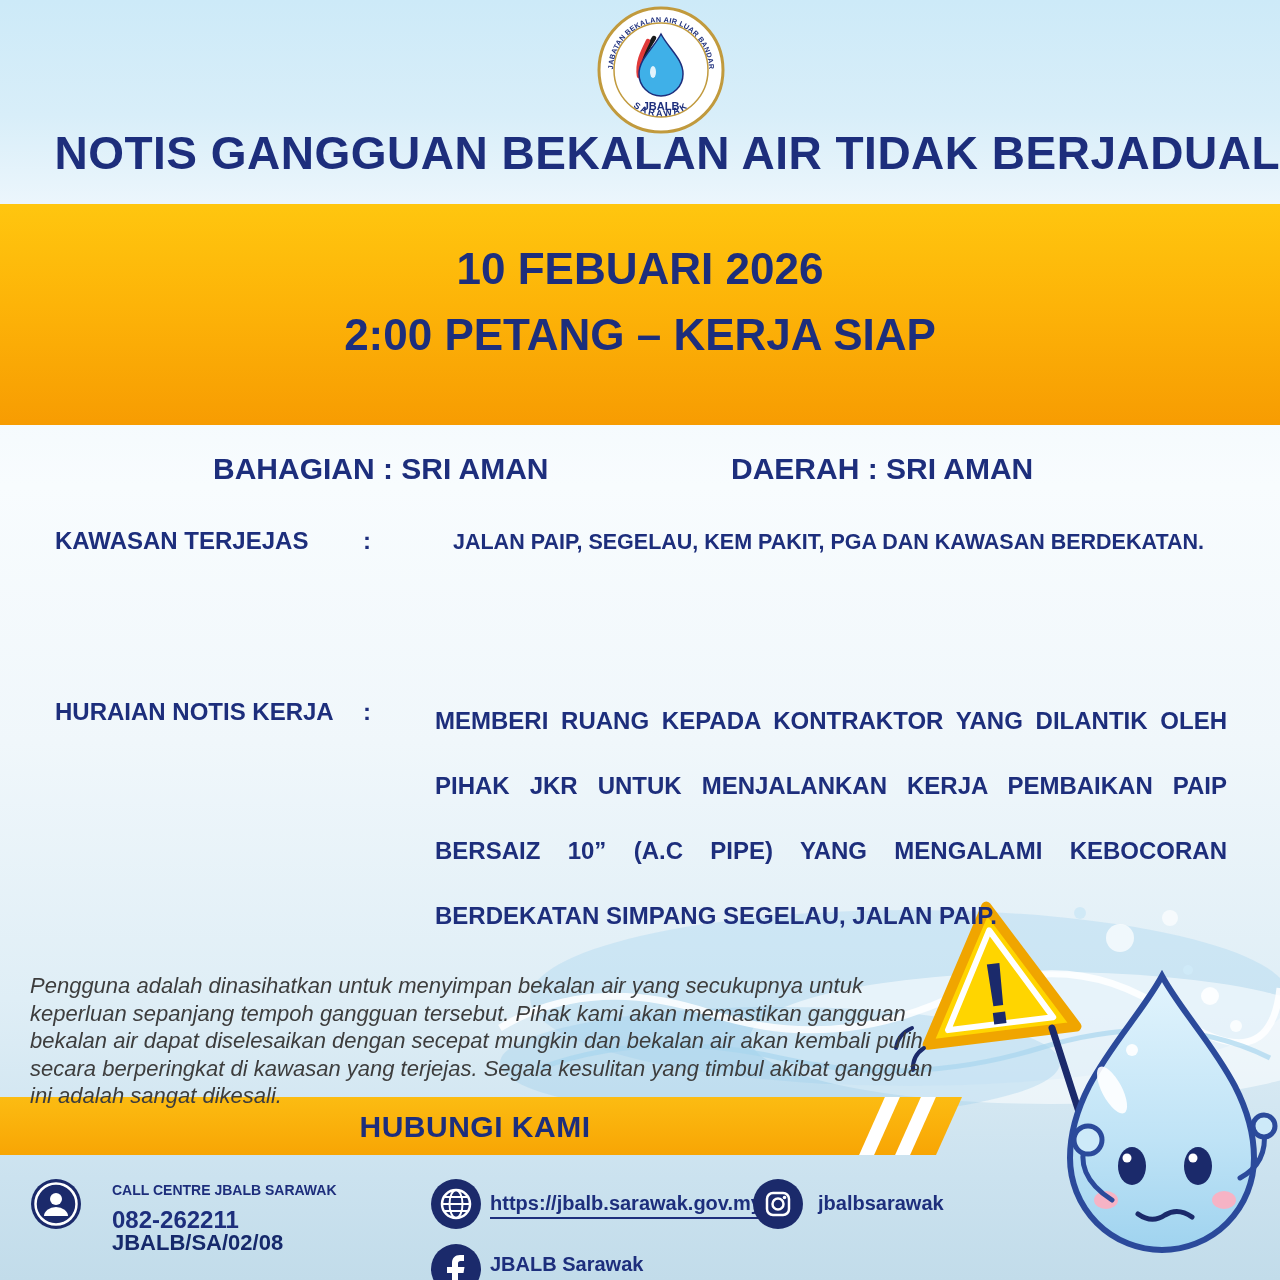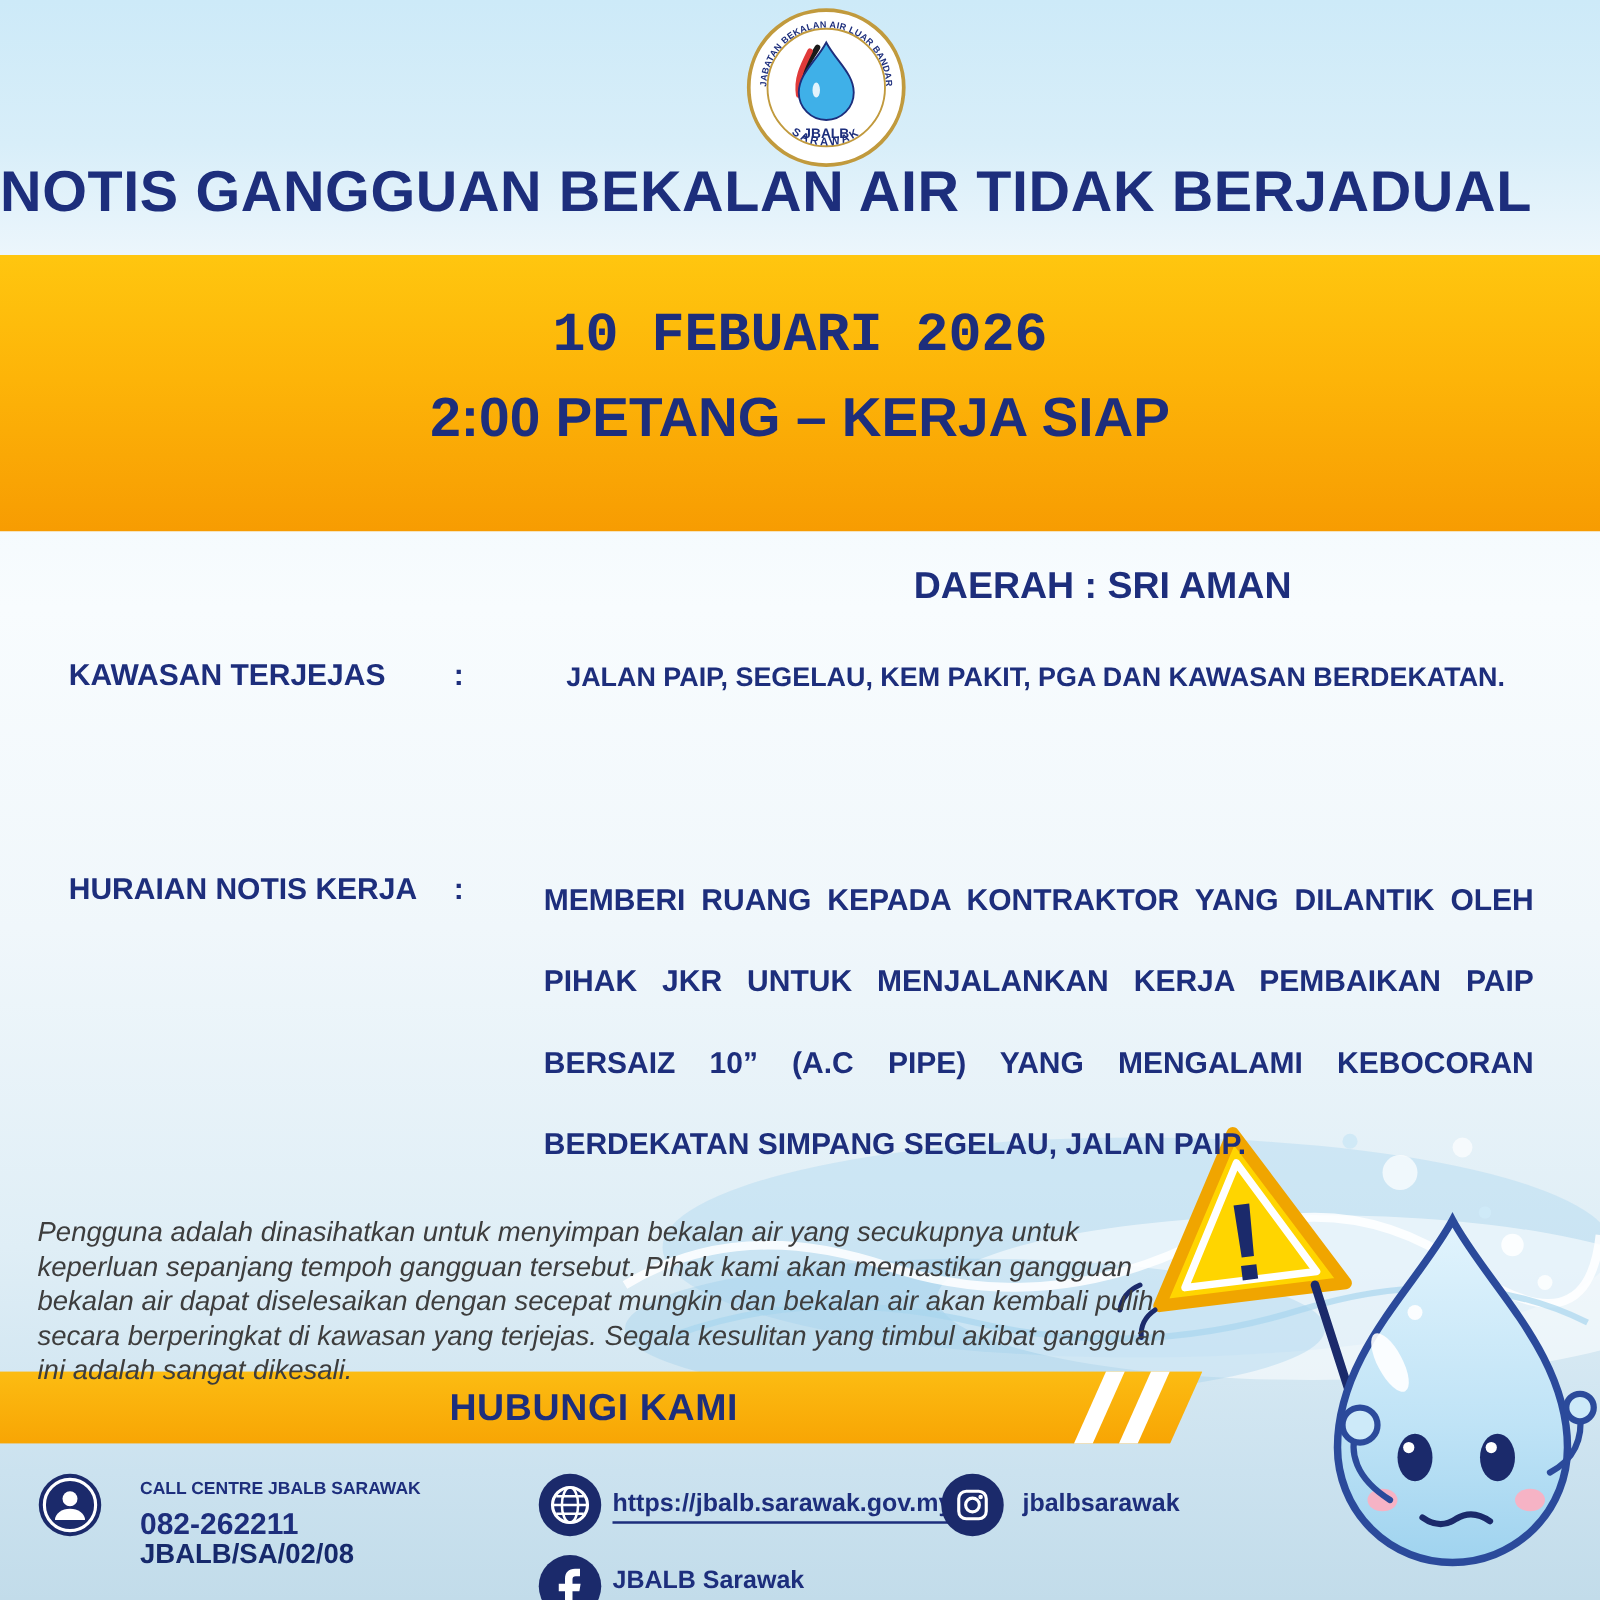--- a/index.html
+++ b/index.html
@@ -15,34 +15,34 @@
       #cdeaf8 0%, #d8eef9 9%, #ecf6fc 16%,
       #f8fcfe 38%, #f0f7fb 58%, #dfeef6 78%,
       #cbe2ef 92%, #c2dcea 100%);
   }
 
   
   .logo { position:absolute; left:597px; top:6px; width:128px; height:128px; z-index:4; }
 
   .title {
     position:absolute; left:0; top:126px; width:100%;
-    text-align:left; font-size:46px; font-weight:700;
+    text-align:right; font-size:46px; font-weight:700;
     color:#1d2e7c; letter-spacing:.5px; z-index:4;
   }
 
   
   .orange-band {
     position:absolute; left:0; top:204px; width:1280px; height:221px;
     background: linear-gradient(180deg, #ffc60f 0%, #fdb408 45%, #f79c02 100%);
     z-index:3;
   }
   .band-line {
     width:100%; text-align:center; color:#1d2e7c; font-weight:700; font-size:44px;
   }
-  .band-line.date { margin-top:40px;font-family:Liberation Mono, monospace; }
+  .band-line.date { margin-top:40px; }
   .band-line.time { margin-top:16px; }
 
   
   .bahagian { position:absolute; left:213px; top:452px; font-size:30px; font-weight:700; color:#1d2e7c; z-index:3;}
   .daerah   { position:absolute; left:731px; top:452px; font-size:30px; font-weight:700; color:#1d2e7c; z-index:3;text-align:center;}
 
   
   .kawasan-label { position:absolute; left:55px;  top:527px; font-size:24px;   font-weight:700; color:#1d2e7c; z-index:3;}
   .kawasan-colon { position:absolute; left:363px; top:527px; font-size:24px;   font-weight:700; color:#1d2e7c; z-index:3;}
   .kawasan-value { position:absolute; left:453px; top:530px; font-size:21.5px; font-weight:700; color:#1d2e7c; z-index:3;}
@@ -127,20 +127,21 @@
     </text>
   </svg>
 
   <div class="title">NOTIS GANGGUAN BEKALAN AIR TIDAK BERJADUAL</div>
 
   <div class="orange-band">
     <div class="band-line date">10 FEBUARI 2026</div>
     <div class="band-line time">2:00 PETANG – KERJA SIAP</div>
   </div>
 
+  <div class="bahagian">BAHAGIAN : SRI AMAN</div>
   <div class="daerah">DAERAH : SRI AMAN</div>
 
   <div class="kawasan-label">KAWASAN TERJEJAS</div>
   <div class="kawasan-colon">:</div>
   <div class="kawasan-value">JALAN PAIP, SEGELAU, KEM PAKIT, PGA  DAN KAWASAN BERDEKATAN.</div>
 
   <div class="huraian-label">HURAIAN NOTIS KERJA</div>
   <div class="huraian-colon">:</div>
   <div class="huraian-value">MEMBERI RUANG KEPADA KONTRAKTOR YANG DILANTIK OLEH PIHAK JKR UNTUK MENJALANKAN KERJA PEMBAIKAN PAIP BERSAIZ 10” (A.C PIPE) YANG MENGALAMI KEBOCORAN BERDEKATAN SIMPANG SEGELAU,  JALAN PAIP.</div>
 

